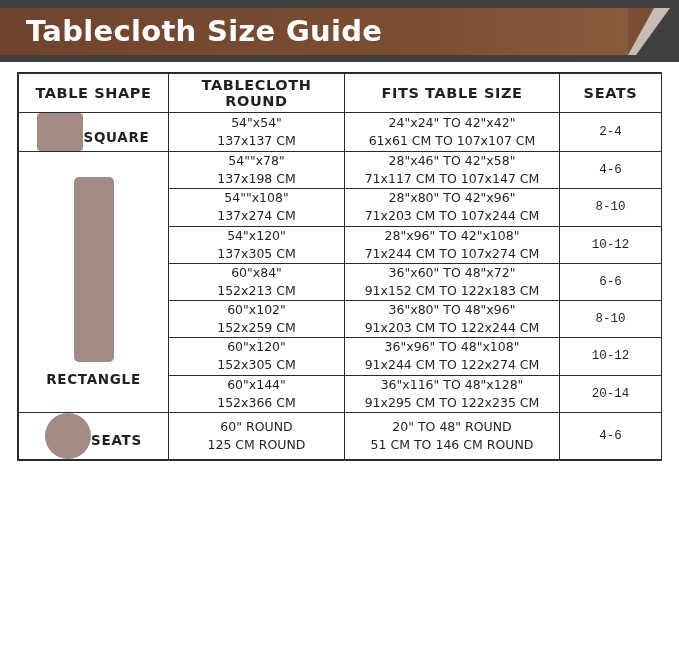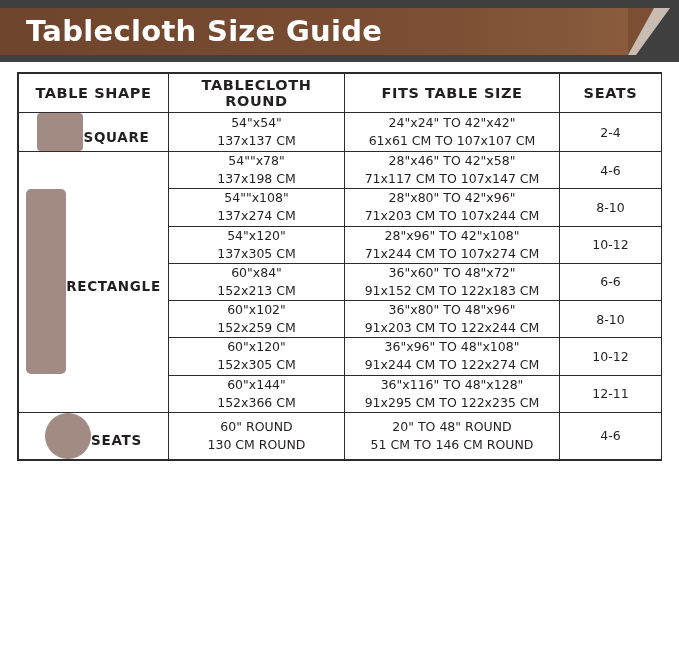--- a/index.html
+++ b/index.html
@@ -99,20 +99,21 @@
     color: #231f20;
     padding: 6px 4px;
     white-space: nowrap;
   }
   .cell-lines .l1 { display: block; }
   .cell-lines .l2 { display: block; }
 
   td.seats {
     font-size: 12.5px;
     color: #231f20;
+    font-family: Liberation Mono, monospace;
   }
 
   
   td.shape {
     padding: 6px 0 8px 0;
   }
   .shape-inner {
     display: flex;
     align-items: center;
     justify-content: center;
@@ -137,21 +138,21 @@
   }
   .shape-label {
     margin-top: 9px;
     font-size: 13.5px;
     font-weight: bold;
     letter-spacing: 0.7px;
     color: #231f20;
   }
   .rect-shape-inner {
     display: flex;
-    flex-direction: row;
+    flex-direction: column;
     align-items: center;
     justify-content: center;
     height: 100%;
   }
 </style>
 </head>
 <body>
 
 <div class="header">
   <div class="header-tail"></div>
@@ -275,33 +276,33 @@
 
       <tr>
         <td class="cell-lines">
           <span class="l1">60"x144"</span>
           <span class="l2">152x366 CM</span>
         </td>
         <td class="cell-lines">
           <span class="l1">36"x116" TO 48"x128"</span>
           <span class="l2">91x295 CM TO 122x235 CM</span>
         </td>
-        <td class="seats">12-11</td>
+        <td class="seats">20-14</td>
       </tr>
 
       <tr>
         <td class="shape">
           <div class="shape-inner">
             <div class="swatch-round"></div>
             <div class="shape-label">SEATS</div>
           </div>
         </td>
         <td class="cell-lines">
           <span class="l1">60" ROUND</span>
-          <span class="l2">130 CM ROUND</span>
+          <span class="l2">125 CM ROUND</span>
         </td>
         <td class="cell-lines">
           <span class="l1">20" TO 48" ROUND</span>
           <span class="l2">51 CM TO 146 CM ROUND</span>
         </td>
         <td class="seats">4-6</td>
       </tr>
     </tbody>
   </table>
 </div>

